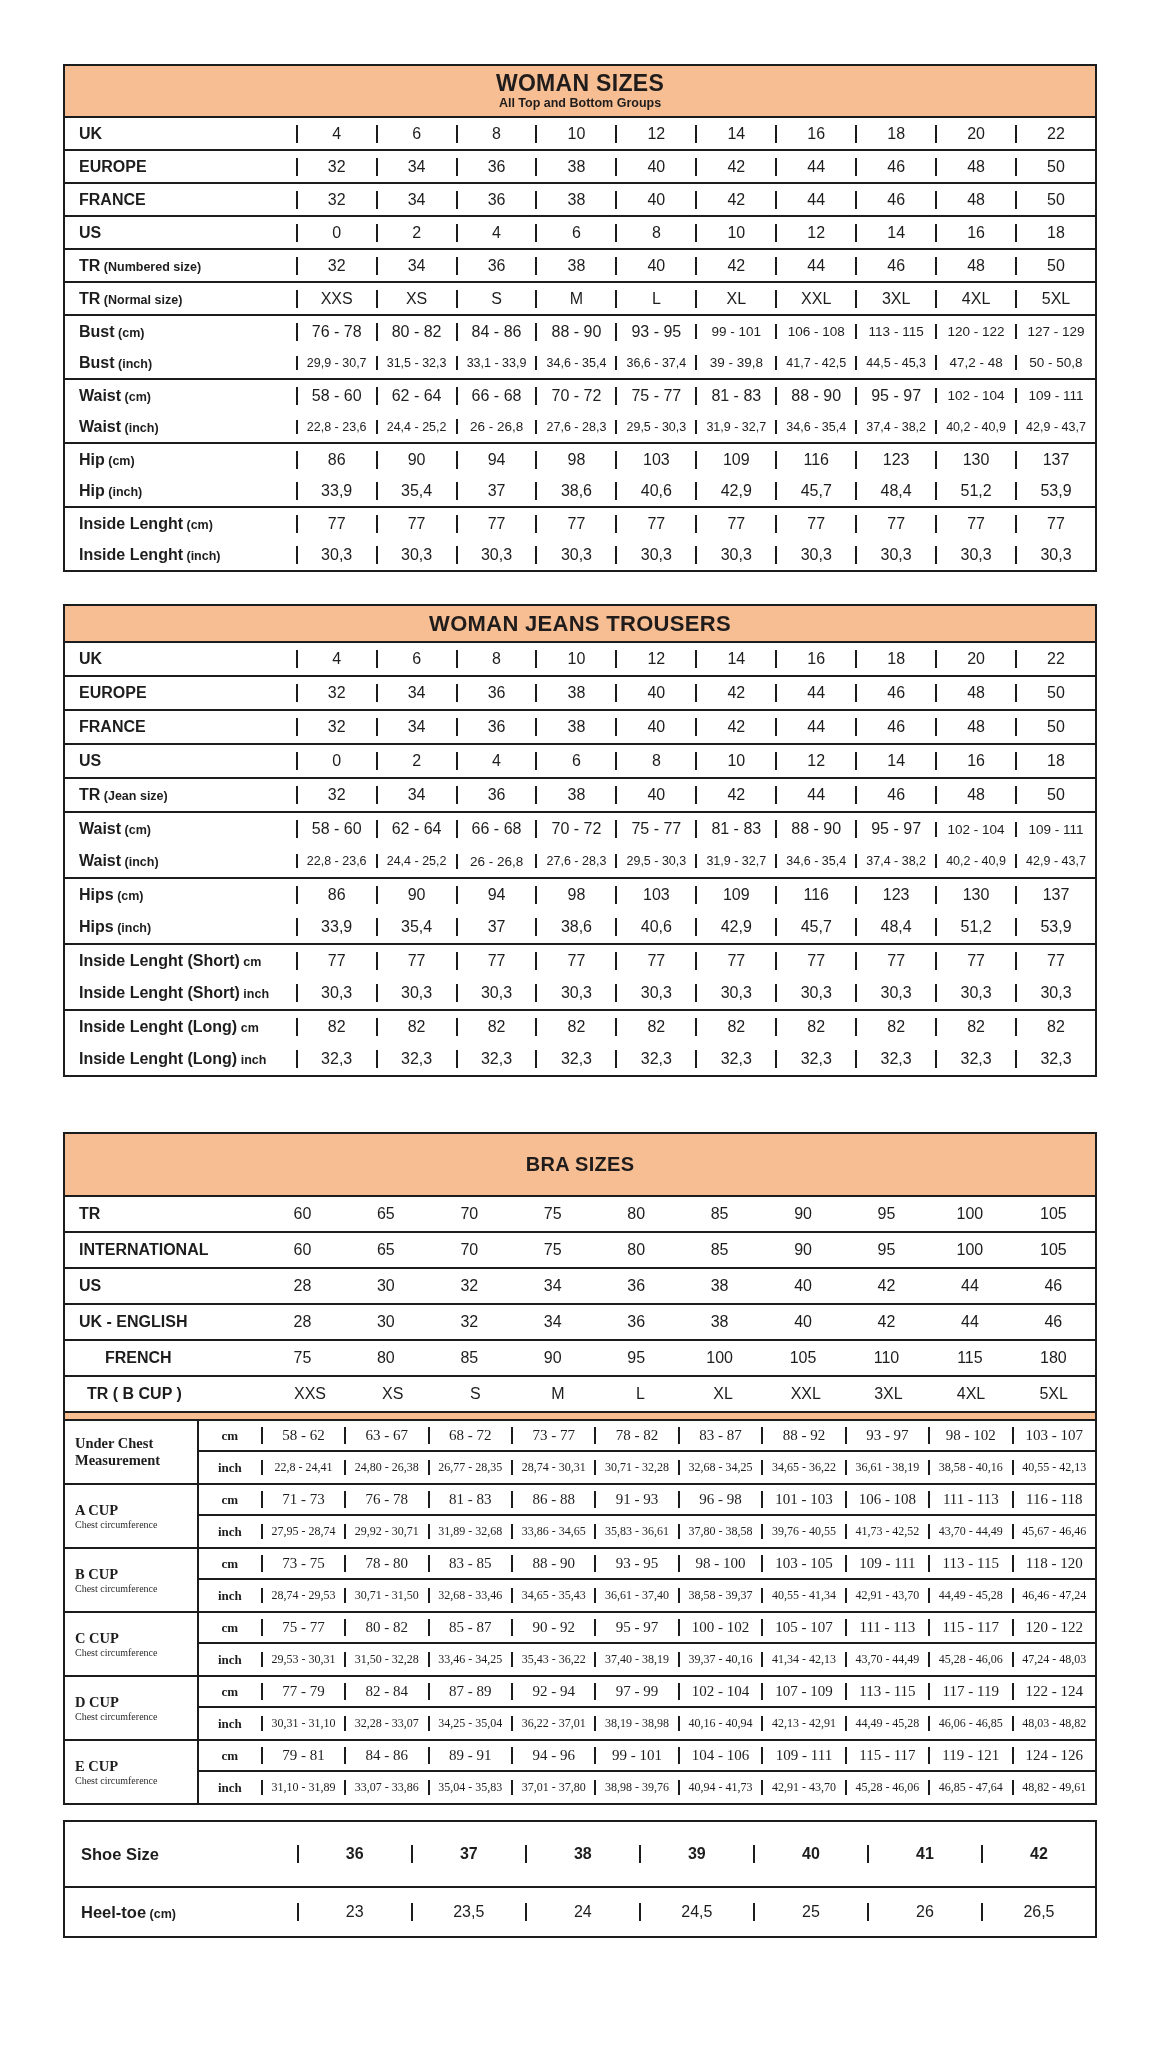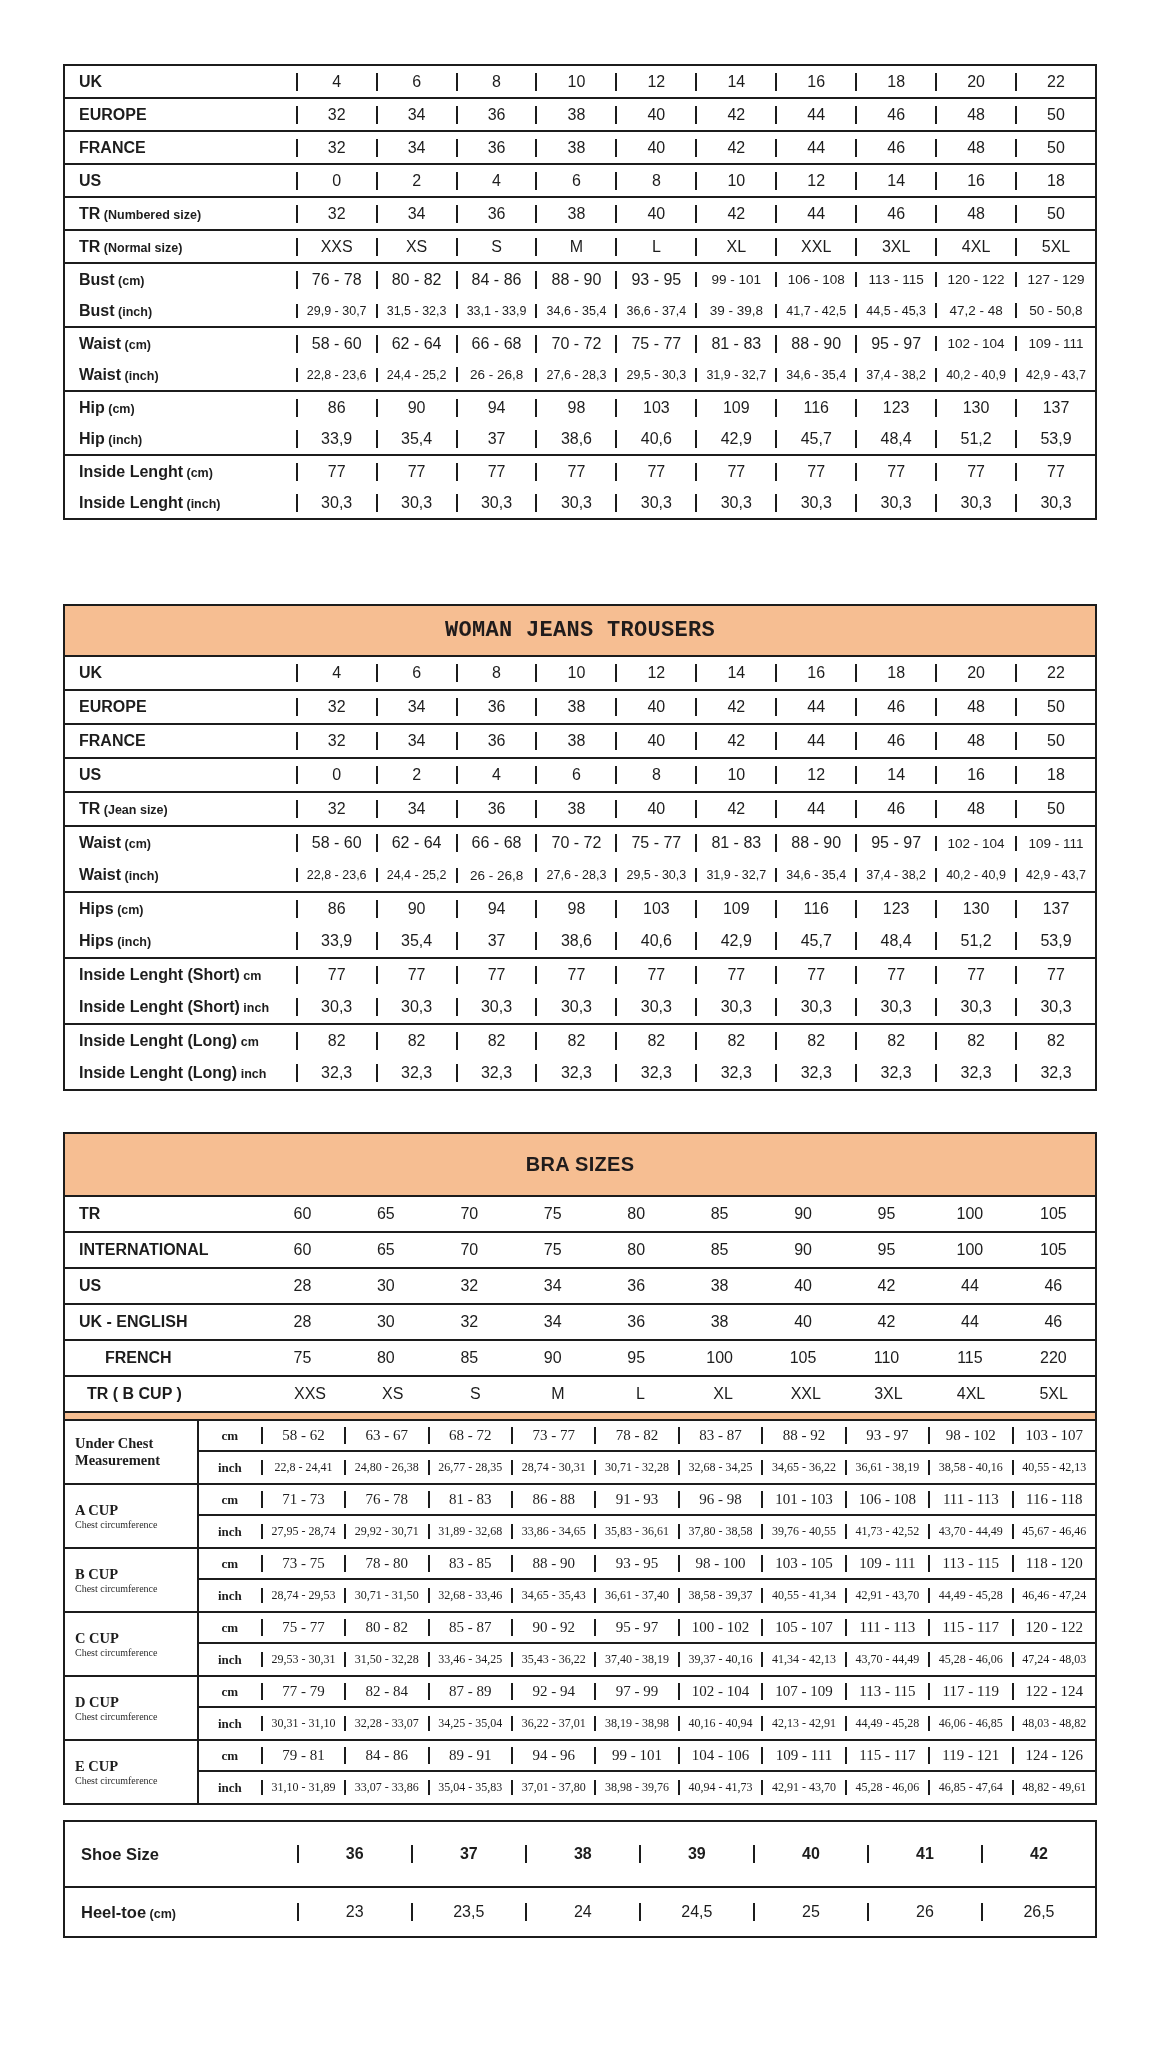--- a/index.html
+++ b/index.html
@@ -17,21 +17,21 @@
   .tbl{position:absolute;left:63px;width:1034px;border:2px solid var(--bd);background:#fff;}
   #t1{top:64px;}
   #t2{top:604px;}
   #t3{top:1132px;}
   #t4{top:1820px;}
   .thead{
     background:var(--accent);border-bottom:2px solid var(--bd);
     display:flex;flex-direction:column;align-items:center;justify-content:center;
   }
   #t1 .thead{height:52px;}
-  #t2 .thead{height:51px;font-family:Liberation Mono, monospace;}
+  #t2 .thead{height:37px;}
   #t3 .thead{height:63px;}
   #t4 .thead{height:55px;}
   .ttl{font-weight:700;font-size:23px;letter-spacing:.3px;color:#201c1c;line-height:1.05;}
   #t3 .ttl,#t4 .ttl{font-size:20px;}
   #t2 .ttl{font-size:22px;}
   .sub{font-weight:700;font-size:12.5px;color:#201c1c;line-height:1.2;}
   
   .grp + .grp{border-top:2px solid var(--bd);}
   .row{display:flex;align-items:center;}
   #t1 .row{height:31px;}
@@ -70,20 +70,24 @@
   
   #t4 .row:nth-child(1) .cell.lab,#t4b .cell.lab{flex-basis:22.5%;padding-left:16px;font-size:16.5px;}
   #t4b .row{align-items:center;}
 </style>
 </head>
 <body>
 
 <div class="page">
 
   <section class="tbl" id="t1">
+    <header class="thead">
+      <div class="ttl">WOMAN SIZES</div>
+      <div class="sub">All Top and Bottom Groups</div>
+    </header>
     <div id="t1b">
         <div class="grp">
           <div class="row vl">
             <div class="cell lab" style="flex: 0 0 22.4%;">
               <span>UK</span>
             </div>
             <div class="cell val">4</div>
             <div class="cell val">6</div>
             <div class="cell val">8</div>
             <div class="cell val">10</div>
@@ -631,21 +635,21 @@
             </div>
             <div class="cell val">75</div>
             <div class="cell val">80</div>
             <div class="cell val">85</div>
             <div class="cell val">90</div>
             <div class="cell val">95</div>
             <div class="cell val">100</div>
             <div class="cell val">105</div>
             <div class="cell val">110</div>
             <div class="cell val">115</div>
-            <div class="cell val">220</div>
+            <div class="cell val">180</div>
           </div>
         </div>
         <div class="grp">
           <div class="row">
             <div class="cell lab" style="flex: 0 0 19%; margin-left: 8px;">
               <span>TR ( B CUP )</span>
             </div>
             <div class="cell val">XXS</div>
             <div class="cell val">XS</div>
             <div class="cell val">S</div>

